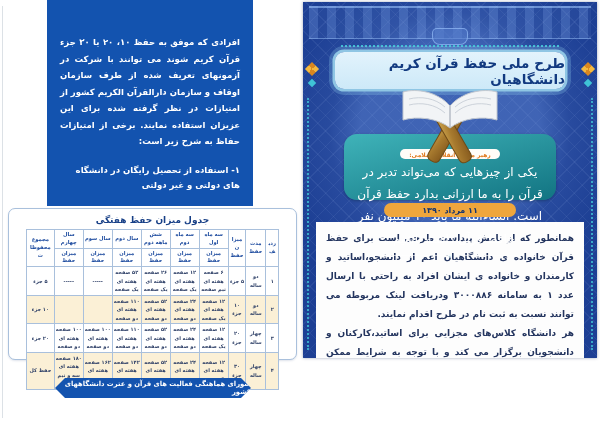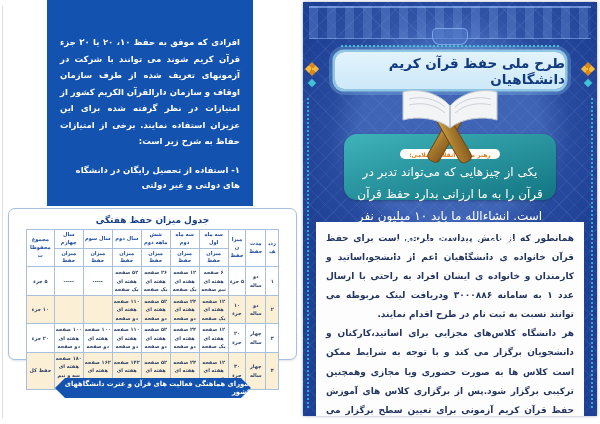--- a/index.html
+++ b/index.html
@@ -30,21 +30,21 @@
   table.hifz th{color:var(--table-head-text);font-weight:700;font-size:5.2px;line-height:1.5;height:9px;background:#fff;}
   table.hifz td{color:#2c3e66;font-size:5px;font-weight:700;line-height:1.7;height:19px;}
   table.hifz tbody tr:nth-child(even){background:var(--table-row-highlight);}
 
   .ribbon{position:absolute;left:50%;top:378px;transform:translateX(-50%);width:196px;height:20px;
     background:var(--primary-blue);color:#fff;font-size:6.8px;font-weight:700;direction:rtl;
     display:flex;align-items:center;justify-content:center;
     clip-path:polygon(0 50%,10px 0,calc(100% - 10px) 0,100% 50%,calc(100% - 10px) 100%,10px 100%);}
 
   
-  .right-page{position:absolute;left:303px;top:2px;width:294px;height:414px;background-color:var(--poster-bg);
+  .right-page{position:absolute;left:303px;top:2px;width:294px;height:356px;background-color:var(--poster-bg);
     background-image:
       radial-gradient(circle at 50% 130px, rgba(120,160,235,.38) 0 90px, rgba(120,160,235,.12) 120px, transparent 170px),
       repeating-linear-gradient(45deg, rgba(200,220,255,.07) 0 1px, transparent 1px 11px),
       repeating-linear-gradient(-45deg, rgba(200,220,255,.07) 0 1px, transparent 1px 11px);
     overflow:hidden;box-shadow:0 0 3px rgba(20,40,90,.4);}
   .ornament-top{position:absolute;top:4px;left:6px;right:6px;height:30px;
     border-top:2px solid rgba(160,200,255,.55);border-bottom:1px solid rgba(160,200,255,.45);
     background:repeating-linear-gradient(90deg, rgba(140,180,245,.28) 0 9px, rgba(140,180,245,.08) 9px 18px);}
   .crest{position:absolute;top:26px;left:50%;transform:translateX(-50%);width:34px;height:15px;
     background:rgba(80,120,200,.55);border:1.5px solid rgba(160,200,255,.6);border-radius:5px 5px 8px 8px;}
@@ -244,19 +244,20 @@
     </div>
 
     <div class="quote-box">
       <div class="quote-pill">رهبر معظم انقلاب اسلامی:</div>
       <p class="quote-text">یکی از چیزهایی که می‌تواند تدبر در قرآن را به ما ارزانی بدارد حفظ قرآن است. انشاءالله ما باید ۱۰ میلیون نفر حافظ قرآن داشته باشیم .</p>
       <div class="quote-divider">
         <span>❖</span>
       </div>
     </div>
 
+    <div class="date-pill">۱۱ مرداد ۱۳۹۰</div>
 
     <div class="content-panel">
       <p>همانطور که از نامش پیداست طرحی است برای حفظ قرآن خانواده ی دانشگاهیان اعم از دانشجو،اساتید و کارمندان و خانواده ی ایشان افراد به راحتی با ارسال عدد ۱ به سامانه ۳۰۰۰۸۸۶ ودریافت لینک مربوطه می توانند نسبت به ثبت نام در طرح اقدام نمایند.</p>
       <p>هر دانشگاه کلاس‌های مجزایی برای اساتید،کارکنان و دانشجویان برگزار می کند و با توجه به شرایط ممکن است کلاس ها به صورت حضوری ویا مجازی وهمچنین ترکیبی برگزار شود.پس از برگزاری کلاس های آموزش حفظ قرآن کریم آزمونی برای تعیین سطح برگزار می شود.</p>
     </div>
   </section>
 </div>
 
 </body></html>

